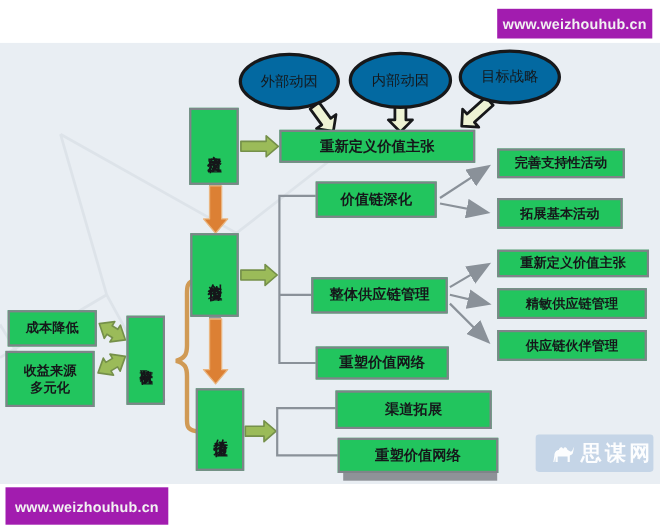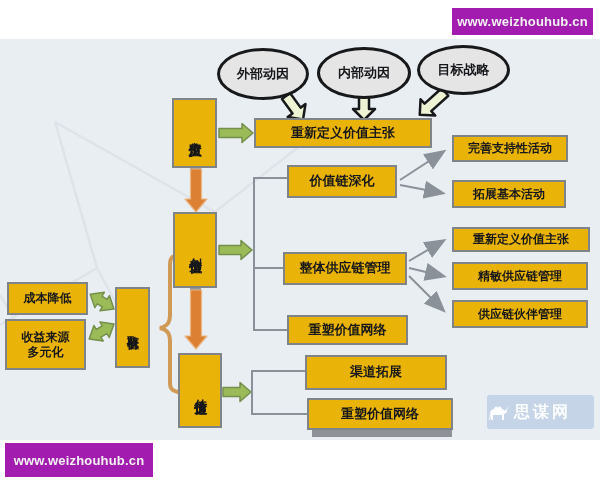--- a/index.html
+++ b/index.html
@@ -1,32 +1,32 @@
 <!DOCTYPE html>
 <html><head>
 <meta charset="utf-8">
 <style>
   html,body{margin:0;padding:0;}
   body{font-family:"Liberation Sans","DejaVu Sans",sans-serif;}
   #stage{position:relative;width:600px;height:480px;background:#ffffff;overflow:hidden;}
   .diagram-bg{position:absolute;left:0;top:39px;width:600px;height:401px;background:#e9eef3;}
   .svg-layer{position:absolute;left:0;top:0;width:600px;height:480px;pointer-events:none;}
-  .box{position:absolute;background:#eab308;border:2px solid #7f8489;display:flex;
+  .box{position:absolute;background:#22c55e;border:2px solid #7f8489;display:flex;
        align-items:center;justify-content:center;font-weight:bold;color:#15171a;
        font-size:12px;text-align:center;box-sizing:border-box;line-height:1.25;}
   .vbox{writing-mode:vertical-rl;text-orientation:upright;font-size:13px;letter-spacing:1px;}
   .pre{white-space:pre-line;}
-  .ellipse{position:absolute;background:#e5e5e5;border:3px solid #17181a;border-radius:50%;
-       display:flex;align-items:center;justify-content:center;font-weight:bold;
+  .ellipse{position:absolute;background:#0369a1;border:3px solid #17181a;border-radius:50%;
+       display:flex;align-items:center;justify-content:center;font-weight:normal;
        font-size:13px;color:#15171a;box-sizing:border-box;}
   .wm{position:absolute;background:#a21caf;color:#f2f2f2;display:flex;align-items:center;
       justify-content:center;font-weight:bold;font-size:13px;letter-spacing:0.2px;}
   .logo{position:absolute;background:rgba(190,208,228,0.85);border-radius:3px;display:flex;
-      align-items:center;justify-content:flex-start;gap:5px;color:rgba(255,255,255,0.95);
-      font-weight:bold;font-size:16px;letter-spacing:3px;}
+      align-items:center;justify-content:flex-end;gap:5px;color:rgba(255,255,255,0.95);
+      font-weight:bold;font-size:19px;letter-spacing:3px;}
   .shadow-bar{position:absolute;background:#8e9298;}
 </style>
 </head>
 <body>
 
 <div id="stage">
 
   <div class="diagram-bg"></div>
 
   <svg class="svg-layer" viewBox="0 0 600 480" xmlns="http://www.w3.org/2000/svg">

